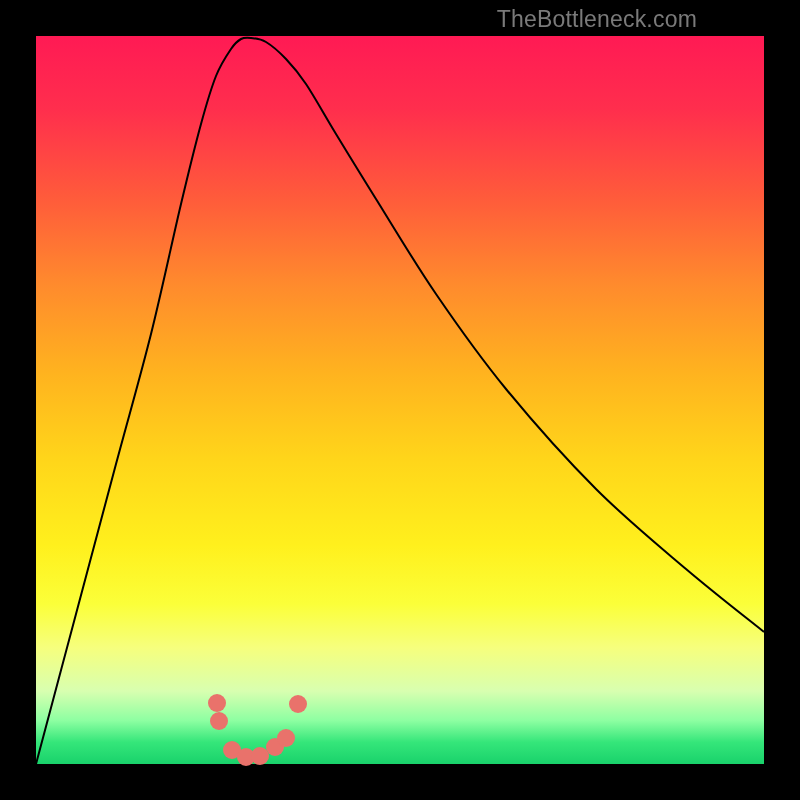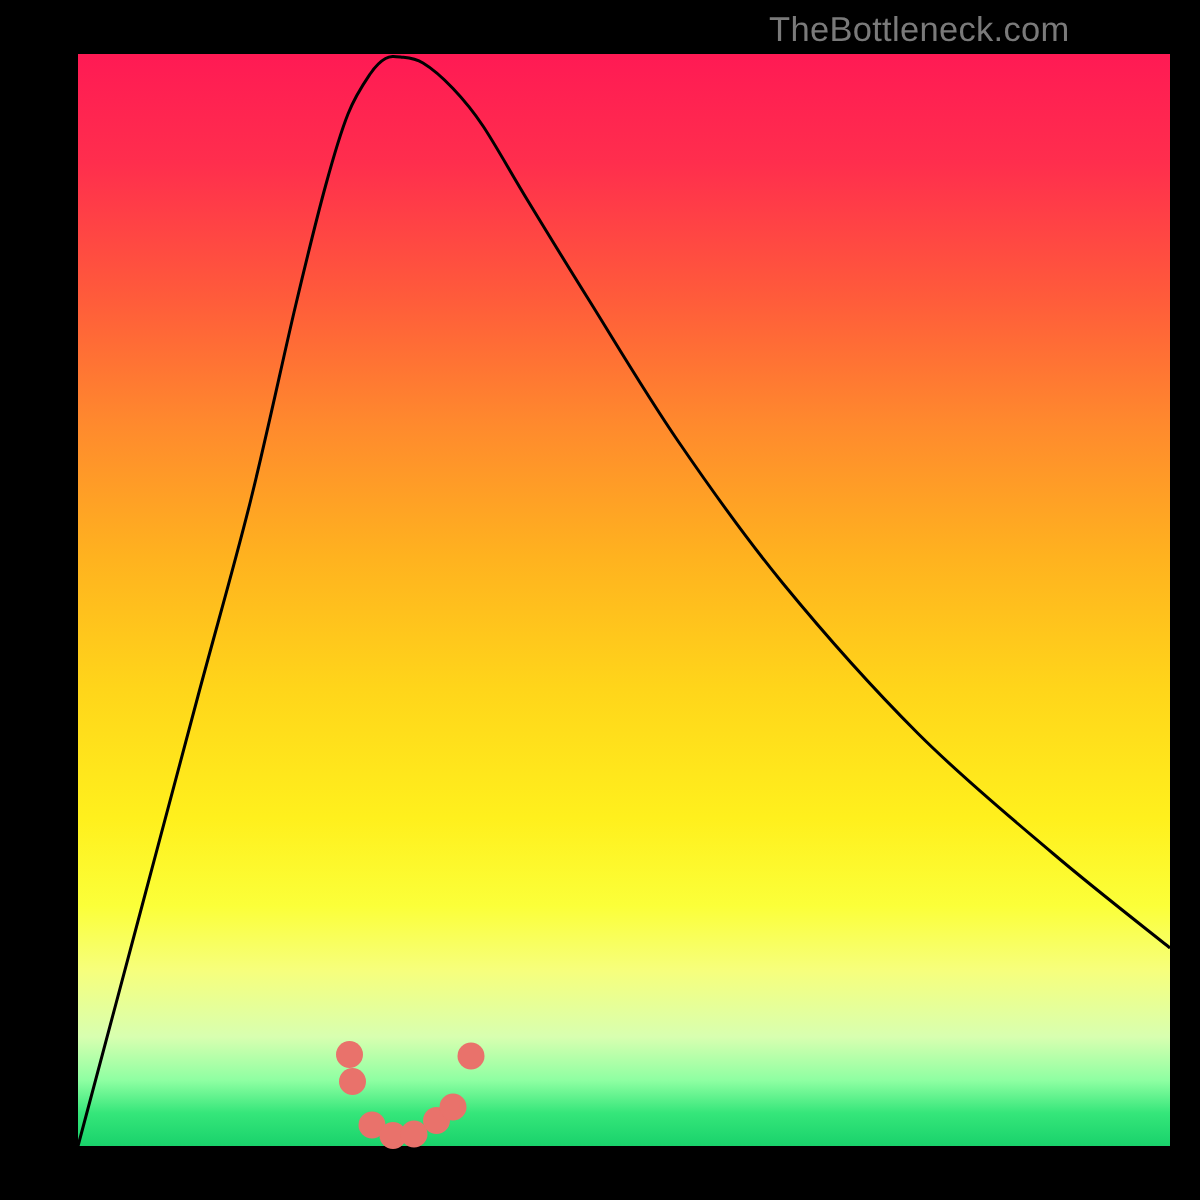--- a/index.html
+++ b/index.html
@@ -11,21 +11,20 @@
     overflow: hidden;
     font-family: Arial, Helvetica, sans-serif;
   }
   .frame {
     position: absolute;
     left: 0;
     top: 0;
     width: 711px;
     height: 800px;
     background: #000;
-    margin-left: 16px;
   }
   .plot {
     position: absolute;
     left: 36px;
     top: 36px;
     width: 728px;
     height: 728px;
     
     background: linear-gradient(
       to bottom,

